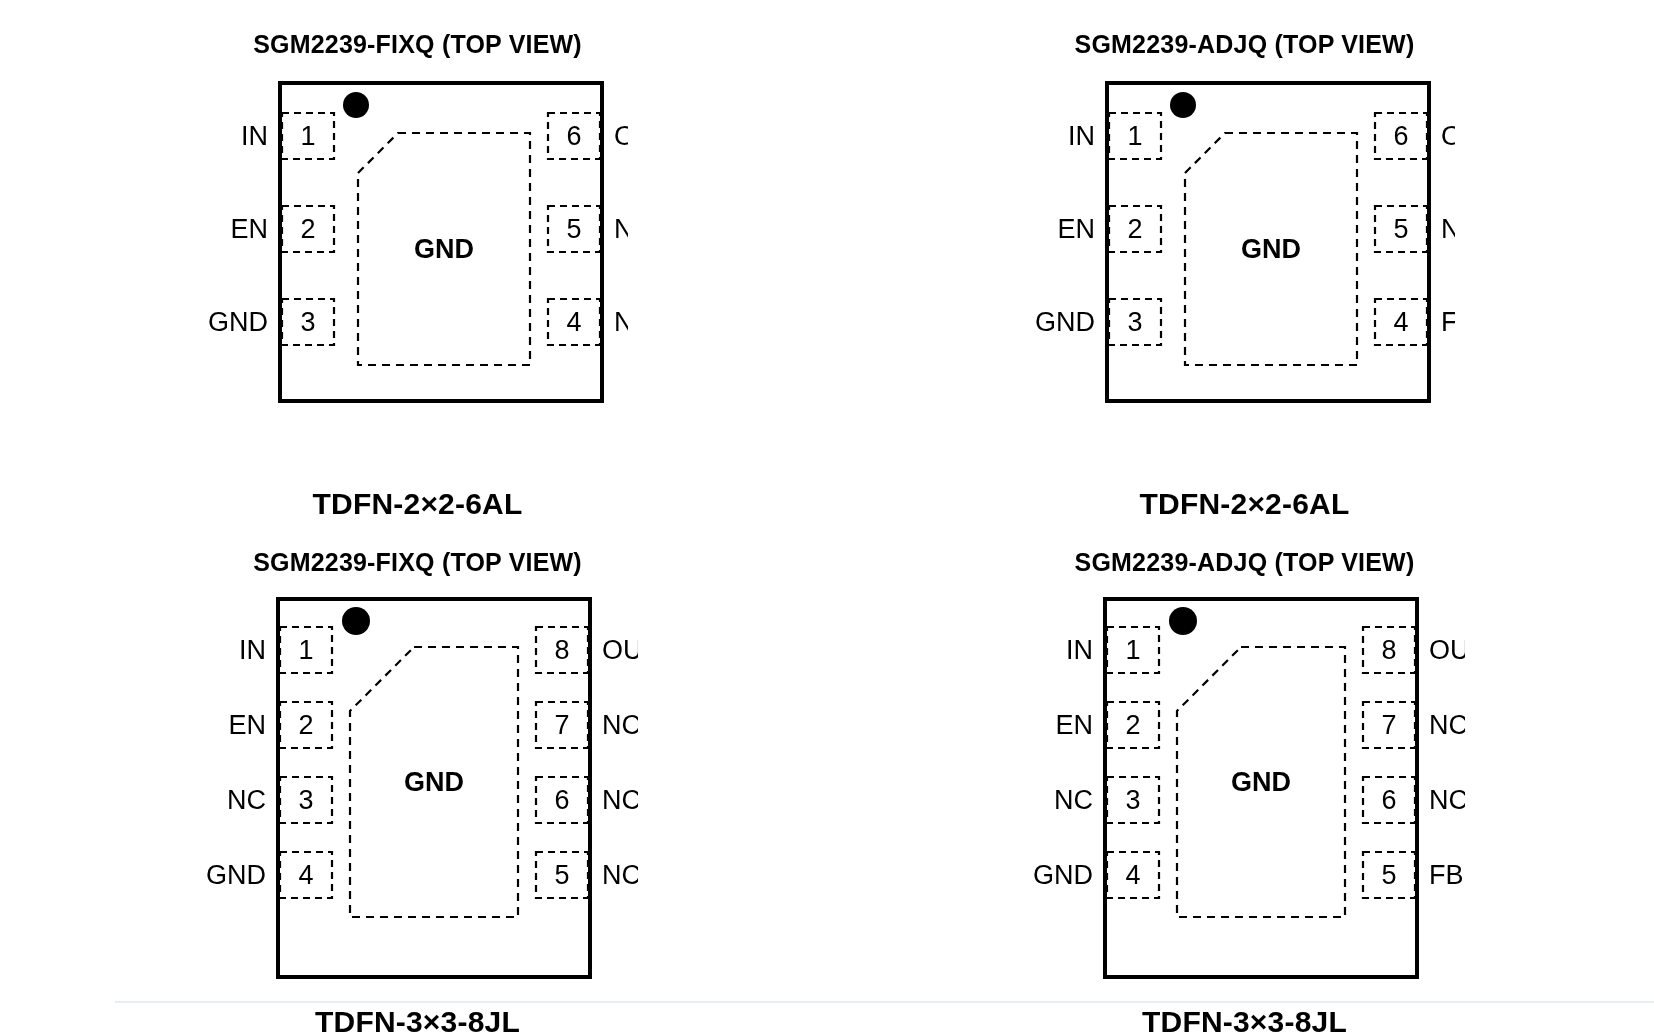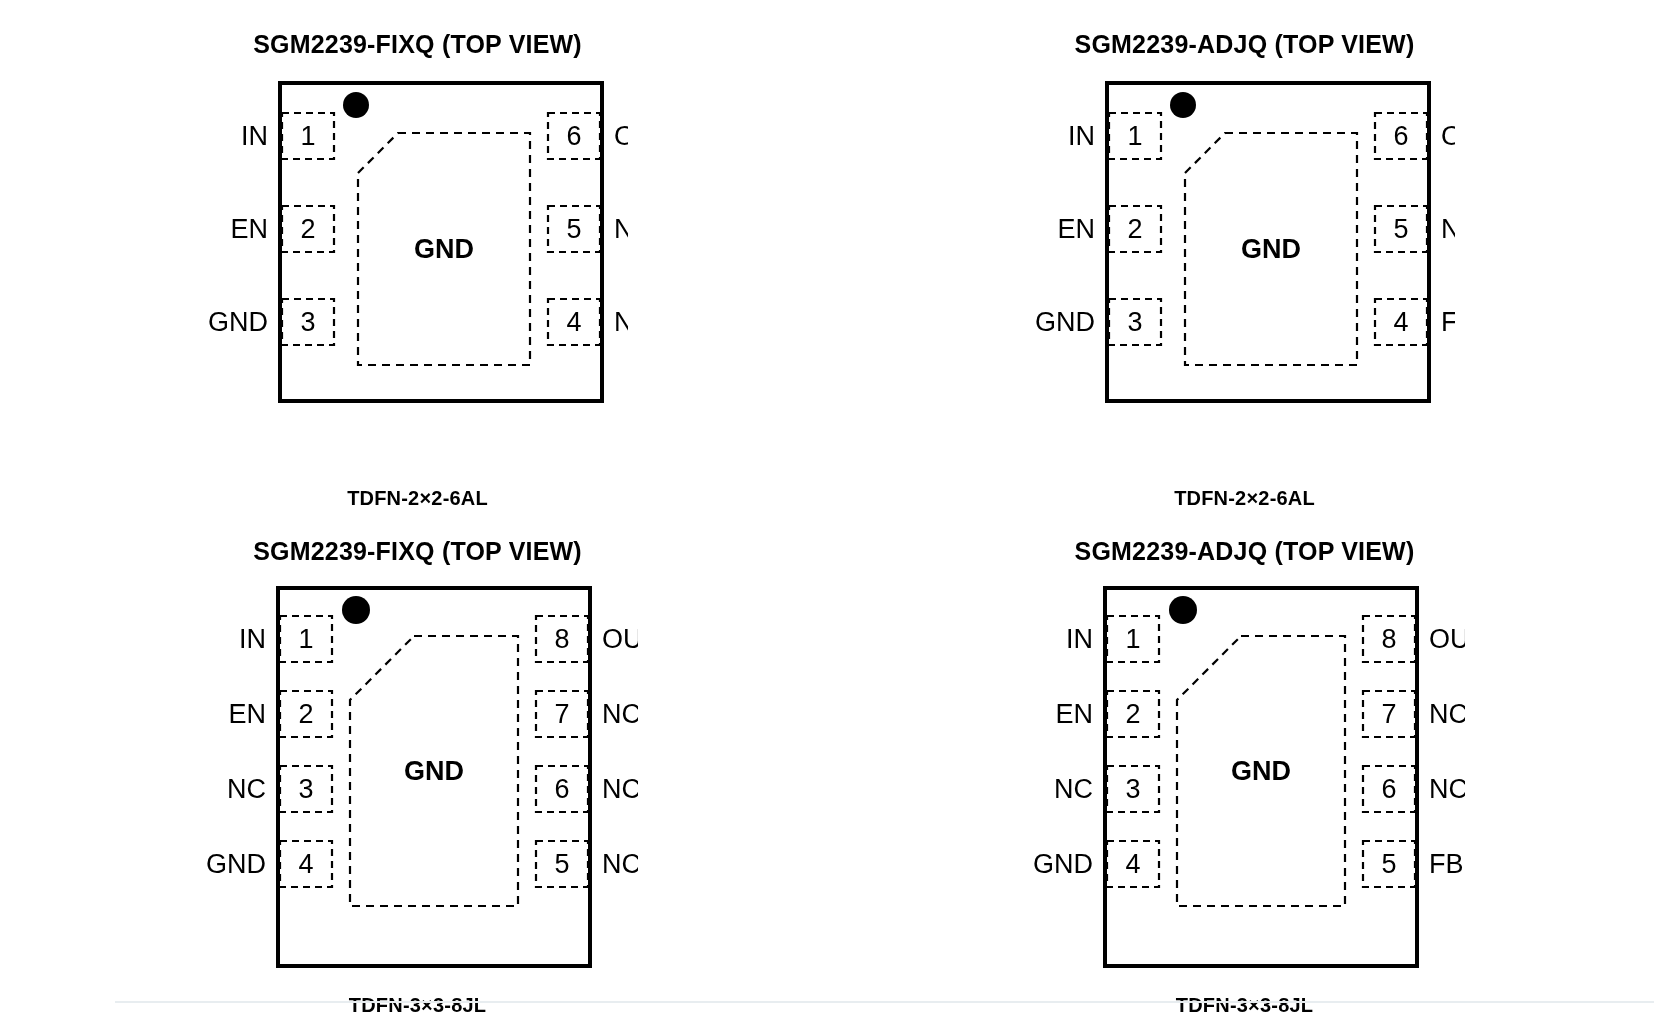--- a/index.html
+++ b/index.html
@@ -43,21 +43,21 @@
 
   .pkg-title {
     font-size: 25px;
     font-weight: bold;
     letter-spacing: 0.2px;
     white-space: nowrap;
     margin: 0 0 12px 0;
     text-align: center;
   }
   .pkg-footer {
-    font-size: 20px;
+    font-size: 30px;
     font-weight: bold;
     letter-spacing: 0.2px;
     white-space: nowrap;
     margin-top: 12px;
     text-align: center;
   }
   .pkg-art { display: block; }
 
   .body-outline {
     fill: #ffffff;

